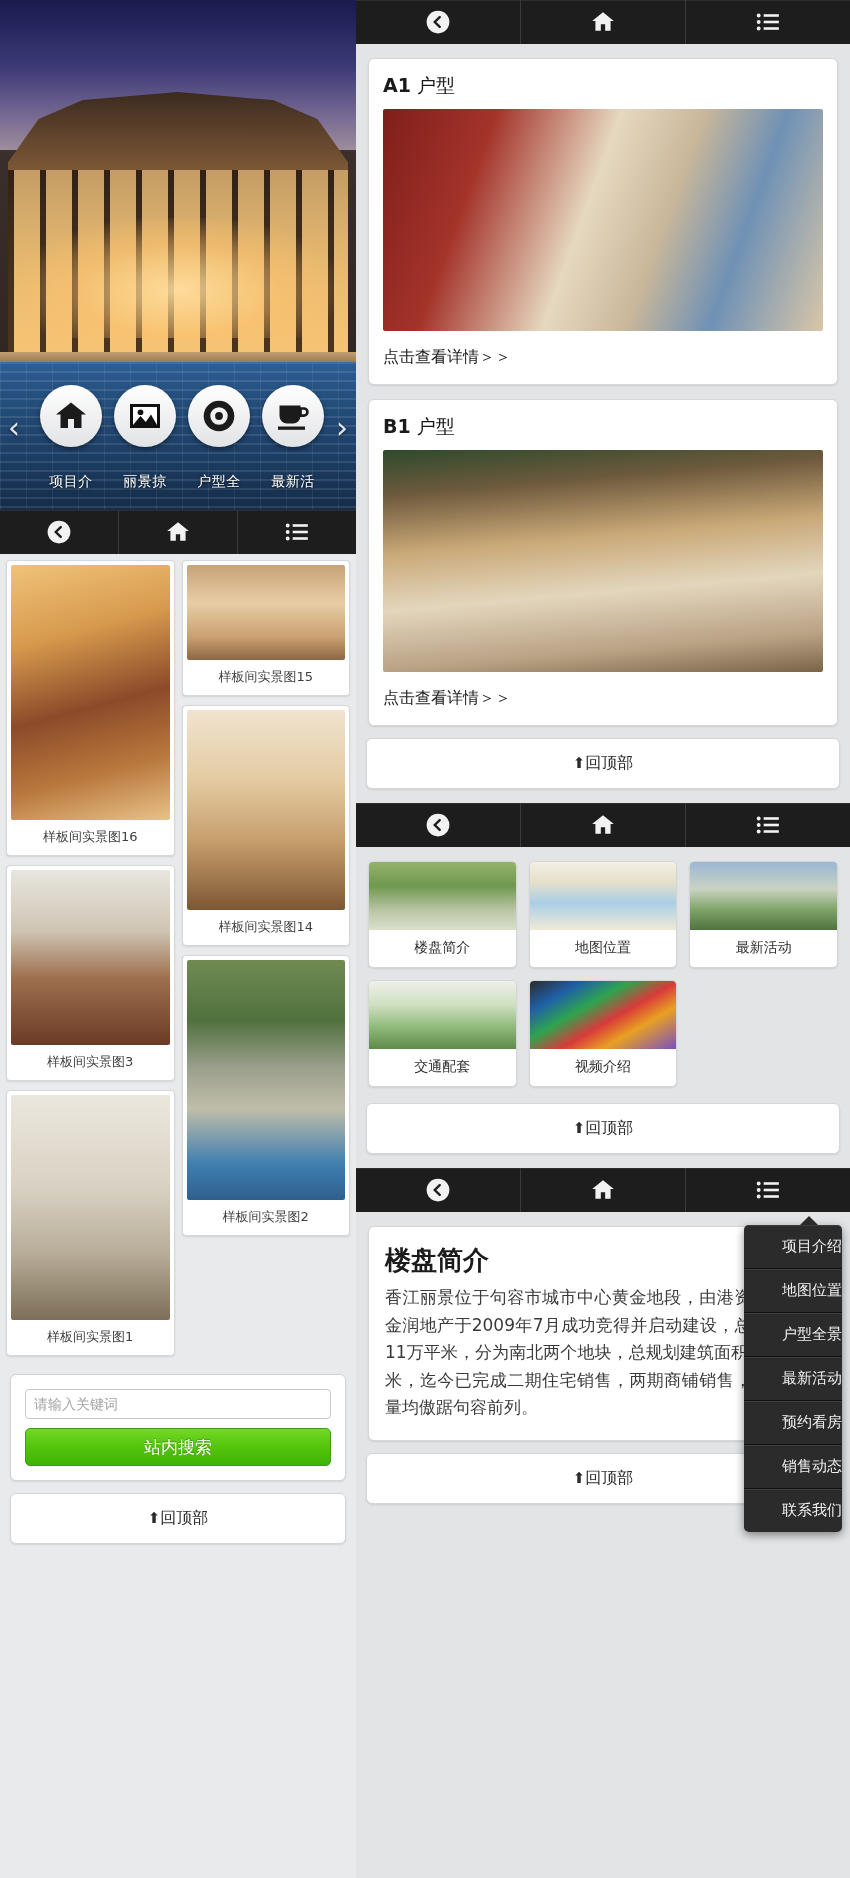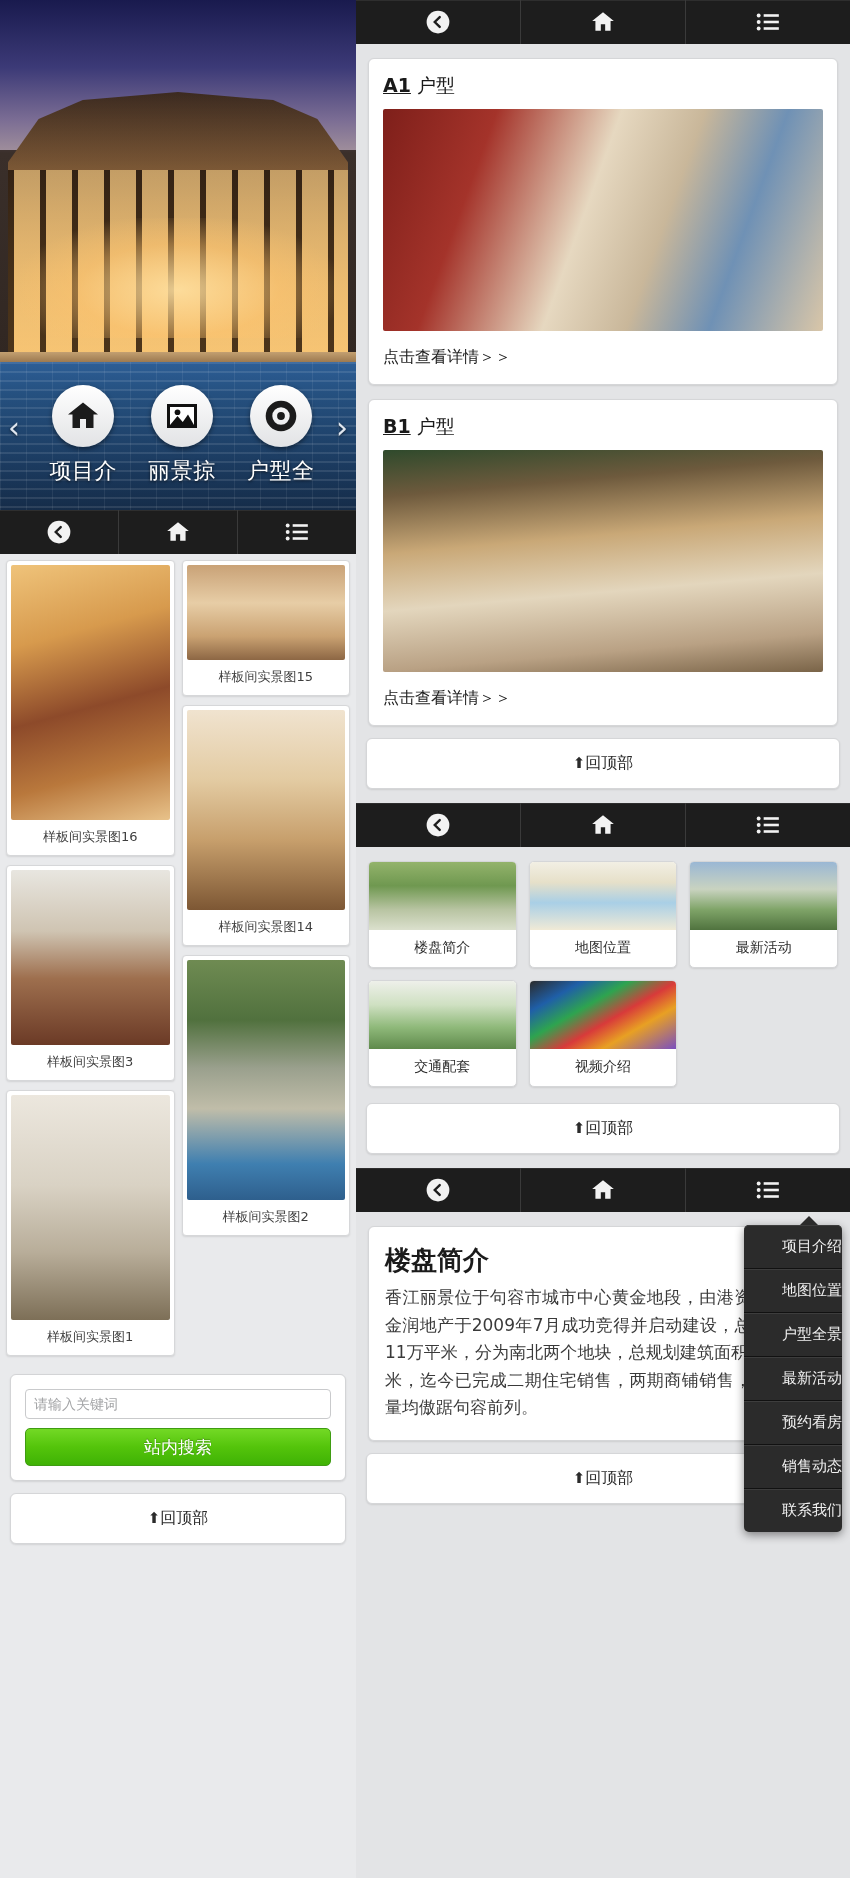--- a/index.html
+++ b/index.html
@@ -50,21 +50,21 @@
   .hero-arrow.l { left:8px; } .hero-arrow.r { right:8px; }
   .hero-items { position:absolute; left:34px; right:26px; top:0; display:flex; }
   .hero-item { flex:1; text-align:center; }
   .hero-circle {
     width:62px; height:62px; margin:0 auto; border-radius:50%;
     background: linear-gradient(to bottom,#ffffff,#e2e3e5);
     display:flex; align-items:center; justify-content:center;
     box-shadow: 0 2px 5px rgba(0,0,0,.45);
   }
   .hero-circle svg { width:36px; height:36px; fill:#1b1b1b; }
-  .hero-label { margin-top:9px; color:#fff; font-size:22px; letter-spacing:.5px;
+  .hero-label { margin-top:26px; color:#fff; font-size:14px; letter-spacing:.5px;
     text-shadow:0 1px 3px rgba(0,0,0,.75); white-space:nowrap; }
 
   
   .tbar { height:44px; background:#1d1d1d; display:flex; align-items:stretch;
     box-shadow: inset 0 1px 0 rgba(255,255,255,.08); }
   .tbar-cell { flex:1; display:flex; align-items:center; justify-content:center;
     border-right:1px solid #3a3a3a; cursor:pointer; }
   .tbar-cell:last-child { border-right:none; }
   .tbar-cell svg { fill:#f2f2f2; }
 
@@ -104,21 +104,21 @@
   
   .panel { background:#fff; border:1px solid #d5d6d8; border-radius:6px;
     box-shadow:0 1px 2px rgba(0,0,0,.10); }
   .totop { margin:12px 10px 0; padding:14px 0; text-align:center; font-size:16px; color:#2b2b2b; cursor:pointer; }
   .totop .ar { font-size:15px; }
 
   
   .rpad { padding:0 12px; }
   .unit { margin-top:14px; padding:0; overflow:hidden; }
   .unit-title { font-size:19px; padding:14px 14px 10px; color:#1a1a1a; }
-  .unit-title b { font-weight:bold;text-decoration:underline; }
+  .unit-title b { font-weight:bold; }
   .unit-photo { margin:0 14px; height:222px; border-radius:2px; }
   .unit-more { font-size:16px; color:#222; padding:16px 14px; cursor:pointer; }
   .u-a { background: linear-gradient(110deg,#7e1f1a 0%, #a4332a 22%, #e6d8c0 46%, #c9b79a 62%, #6f91b5 78%, #d9c6a8 100%); }
   .u-b { background: linear-gradient(175deg,#2f4a2c 0%, #6e5a3d 18%, #c9a877 40%, #e3d6bd 62%, #b9a184 85%, #7a6448 100%); }
 
   
   .tiles { display:flex; flex-wrap:wrap; gap:12px; padding:14px 12px 4px; }
   .tile { width:calc((100% - 24px)/3); background:#fff; border:1px solid #d5d6d8; border-radius:5px;
     box-shadow:0 1px 2px rgba(0,0,0,.10); overflow:hidden; cursor:pointer; }
   .tile .timg { height:68px; display:block; }
@@ -188,20 +188,30 @@
           <div class="hero-item">
             <div class="hero-circle">
               <svg viewBox="0 0 24 24">
                   <path d="M12 1.8A10.2 10.2 0 1 0 12 22.2 10.2 10.2 0 0 0 12 1.8zm0 4.4a5.8 5.8 0 1 1 0 11.6 5.8 5.8 0 0 1 0-11.6z"></path>
                   <circle cx="12" cy="12" r="2.6"></circle>
                 </svg>
             </div>
             <div class="hero-label">户型全</div>
           </div>
 
+          <div class="hero-item">
+            <div class="hero-circle">
+              <svg viewBox="0 0 24 24">
+                  <path d="M3 5h14v7a5 5 0 0 1-5 5H8a5 5 0 0 1-5-5z"></path>
+                  <path d="M17 7h2.2a2.4 2.4 0 0 1 0 4.8H17z" fill="none" stroke="#1b1b1b" stroke-width="1.8"></path>
+                  <rect x="2" y="19" width="18" height="2.2"></rect>
+                </svg>
+            </div>
+            <div class="hero-label">最新活</div>
+          </div>
 
         </div>
       </div>
     </div>
 
     <div class="tbar">
       <div class="tbar-cell">
         <svg width="26" height="26" viewBox="0 0 24 24">
             <circle cx="12" cy="12" r="10.5"></circle>
             <path d="M13.6 7.5 9 12l4.6 4.5" fill="none" stroke="#1d1d1d" stroke-width="2.2" stroke-linecap="round"></path>

